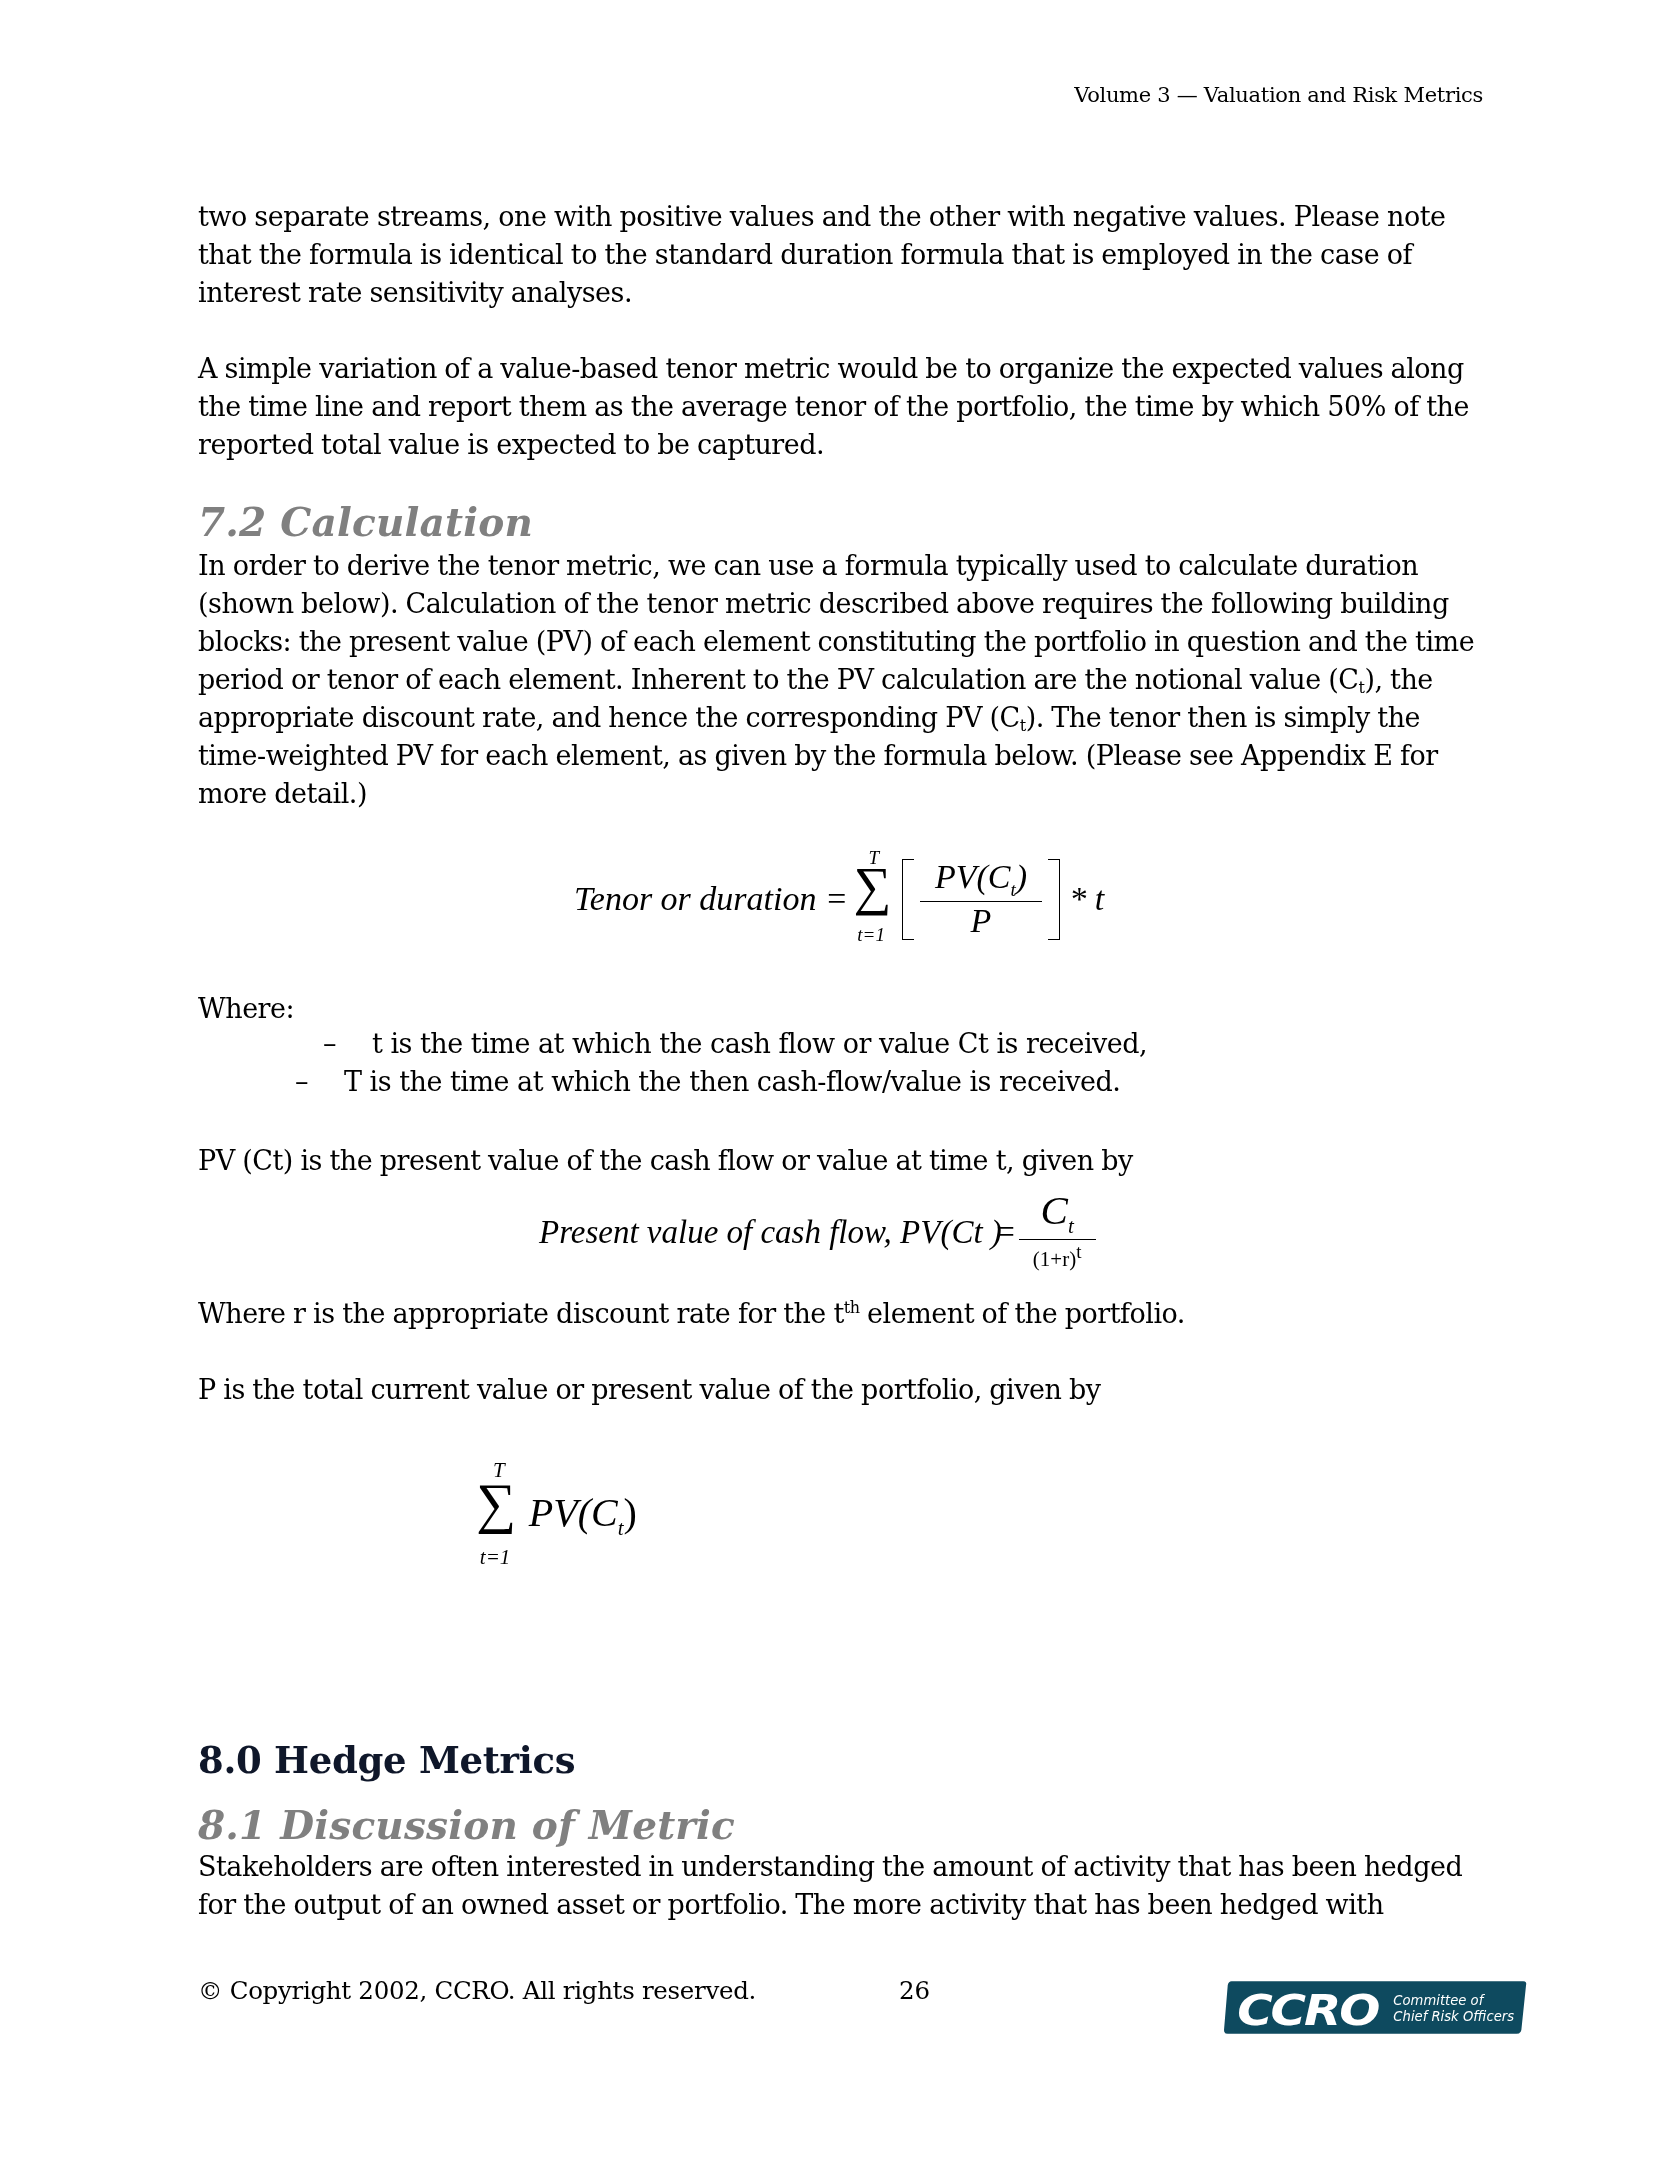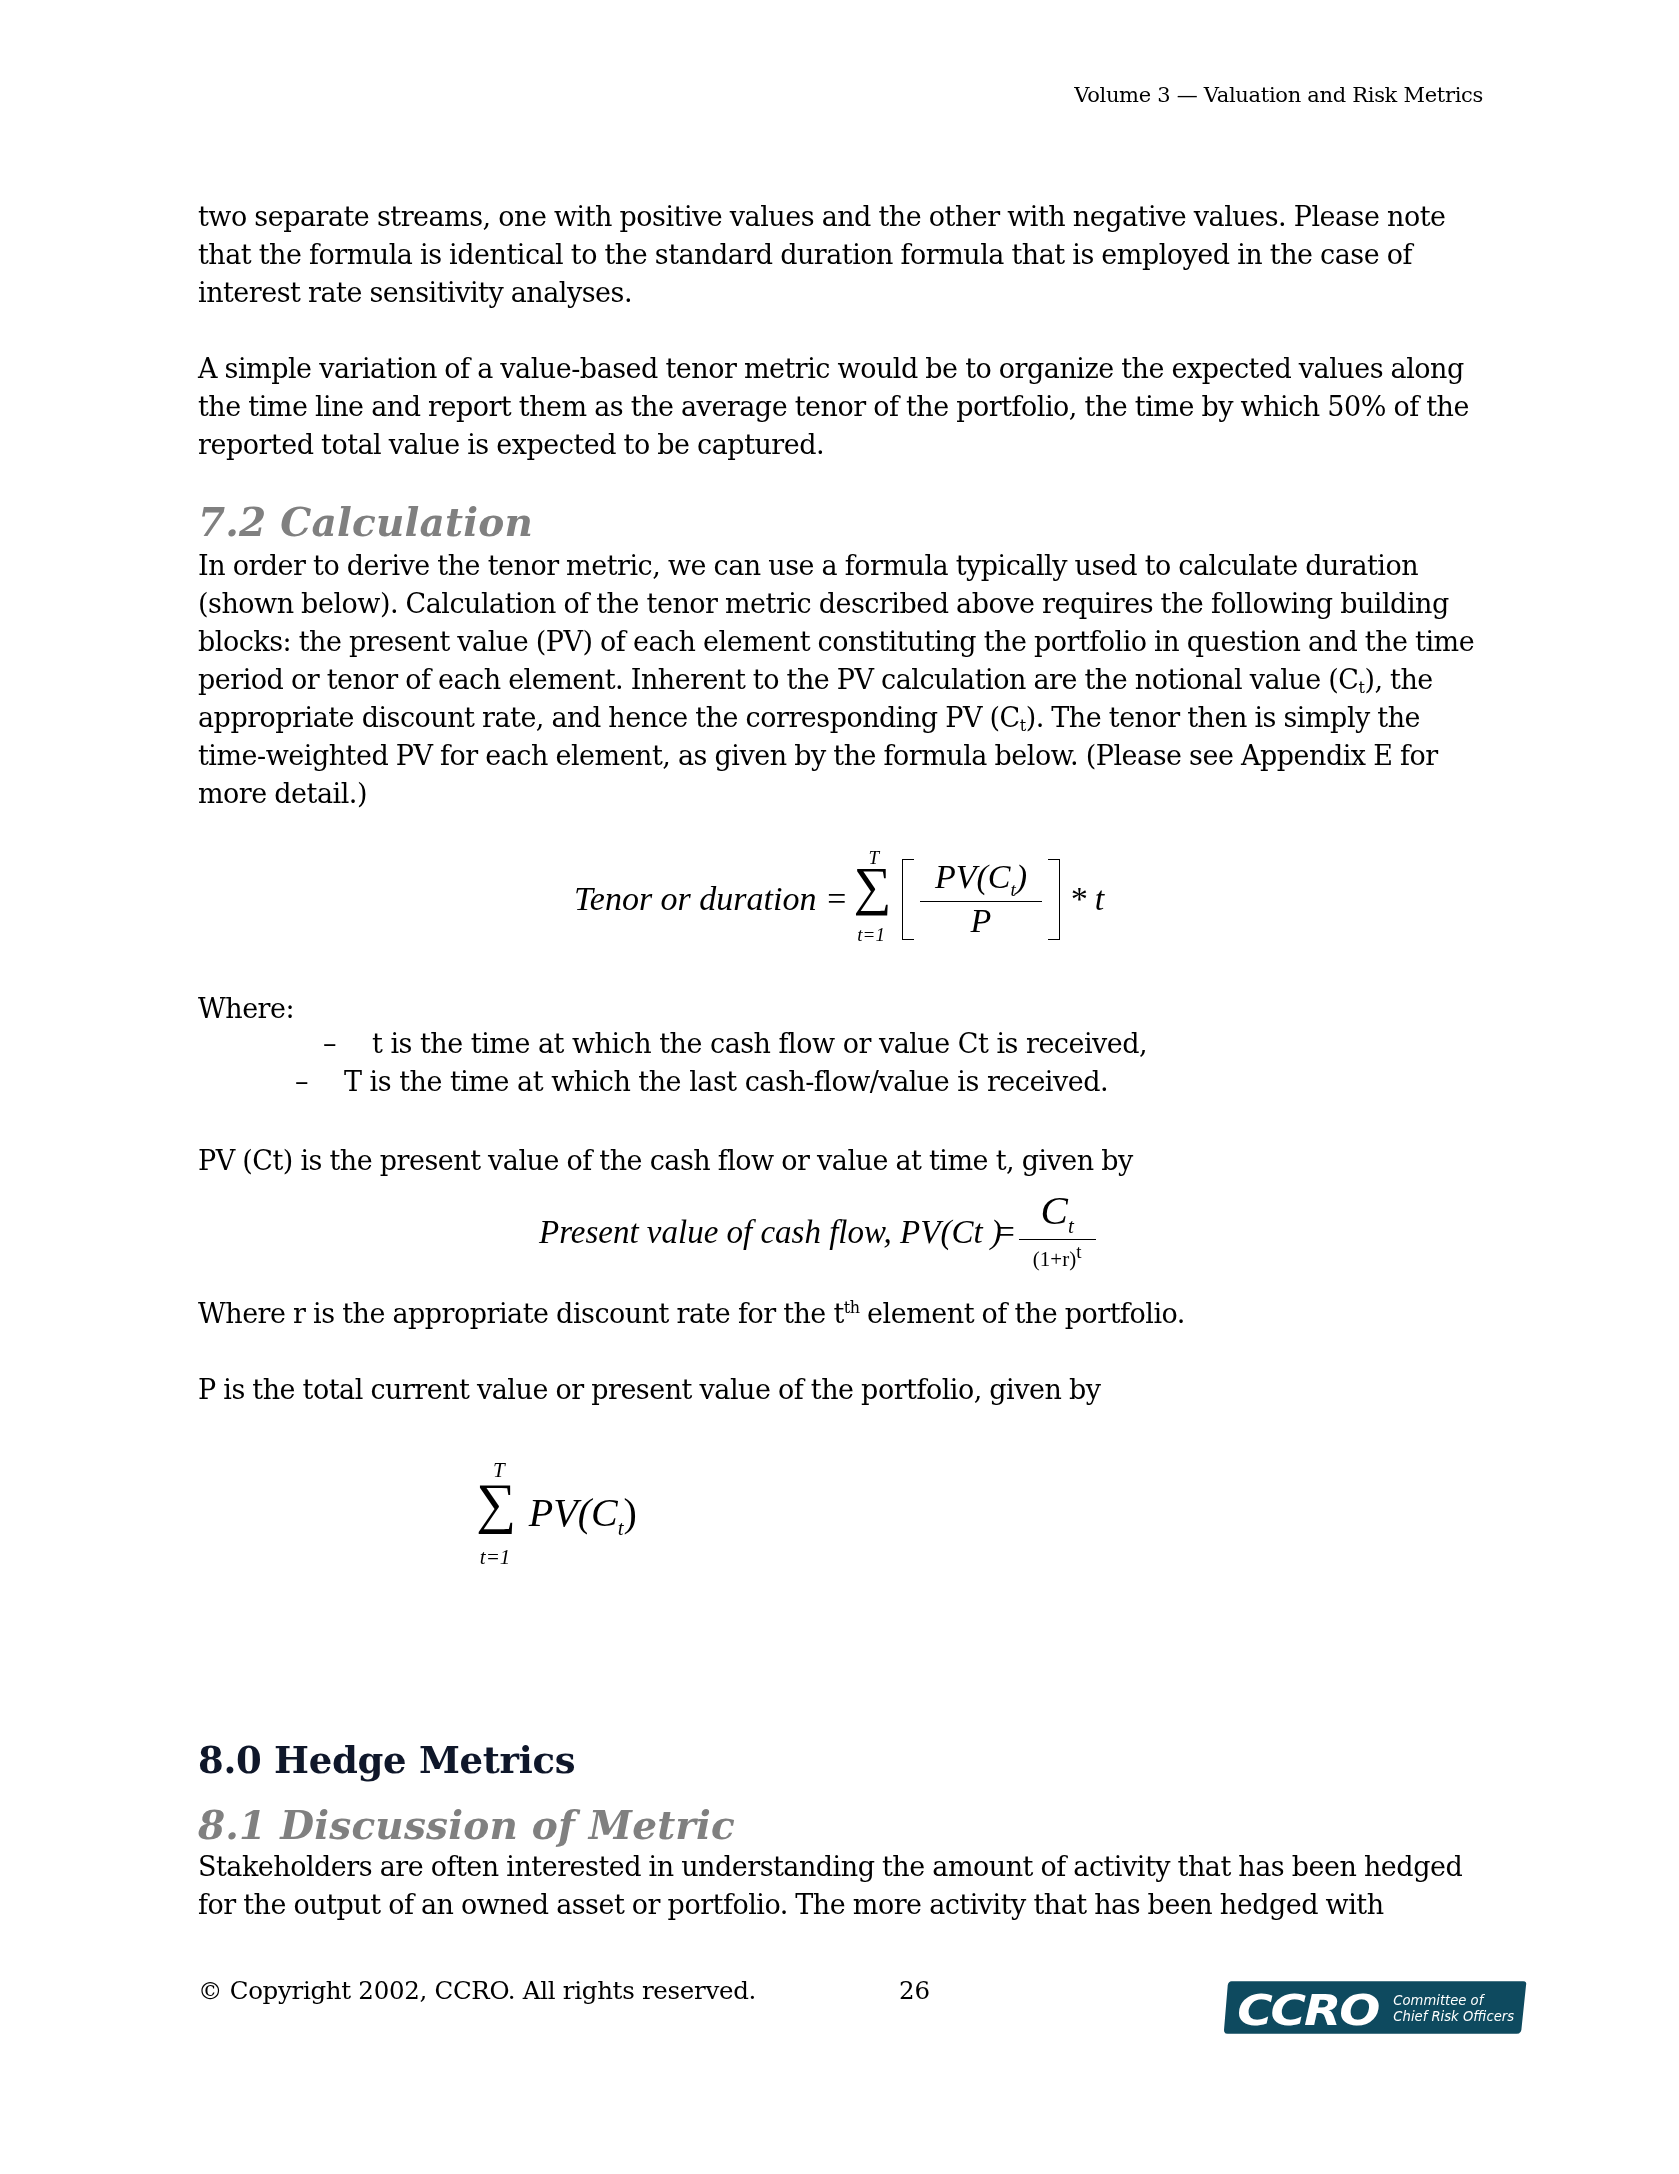--- a/index.html
+++ b/index.html
@@ -47,21 +47,21 @@
       <span style="display:block; width:122px; border-top:1.9px solid #000;"></span>
       <span>P</span>
     </span>
     <span style="display:inline-block; width:11.3px; height:79px; border:1.9px solid #000; border-left:none;"></span>
     <span style="margin-left:9.4px;">* t</span>
   </div>
 </div>
 
 <div class="abs para" style="top:990px;">Where:</div>
 <div class="abs bullet" style="top:1028px;margin-left:28px;"><span class="dash">–</span><span>t is the time at which the cash flow or value Ct is received,</span></div>
-<div class="abs bullet" style="top:1066px;"><span class="dash">–</span><span>T is the time at which the last cash-flow/value is received.</span></div>
+<div class="abs bullet" style="top:1066px;"><span class="dash">–</span><span>T is the time at which the then cash-flow/value is received.</span></div>
 
 <div class="abs para" style="top:1142px;">PV (Ct) is the present value of the cash flow or value at time t, given by</div>
 
 <div class="abs math" style="left:539px; top:1185px; font-size:33px;">
   <div class="mrow" style="height:94px;align-items:center;">
     <span>Present value of cash flow, PV(Ct )</span>
     <span style="font-style:normal; margin:0 3.8px 0 -5.6px;">=</span>
     <span style="display:inline-flex; flex-direction:column; align-items:center; font-style:normal;">
       <span style="font-size:41px; line-height:1;"><span style="font-style:italic;">C</span><sub style="font-size:21px; font-style:italic;">t</sub></span>
       <span style="display:block; width:77px; border-top:1.9px solid #000; margin-top:1.9px;"></span>

